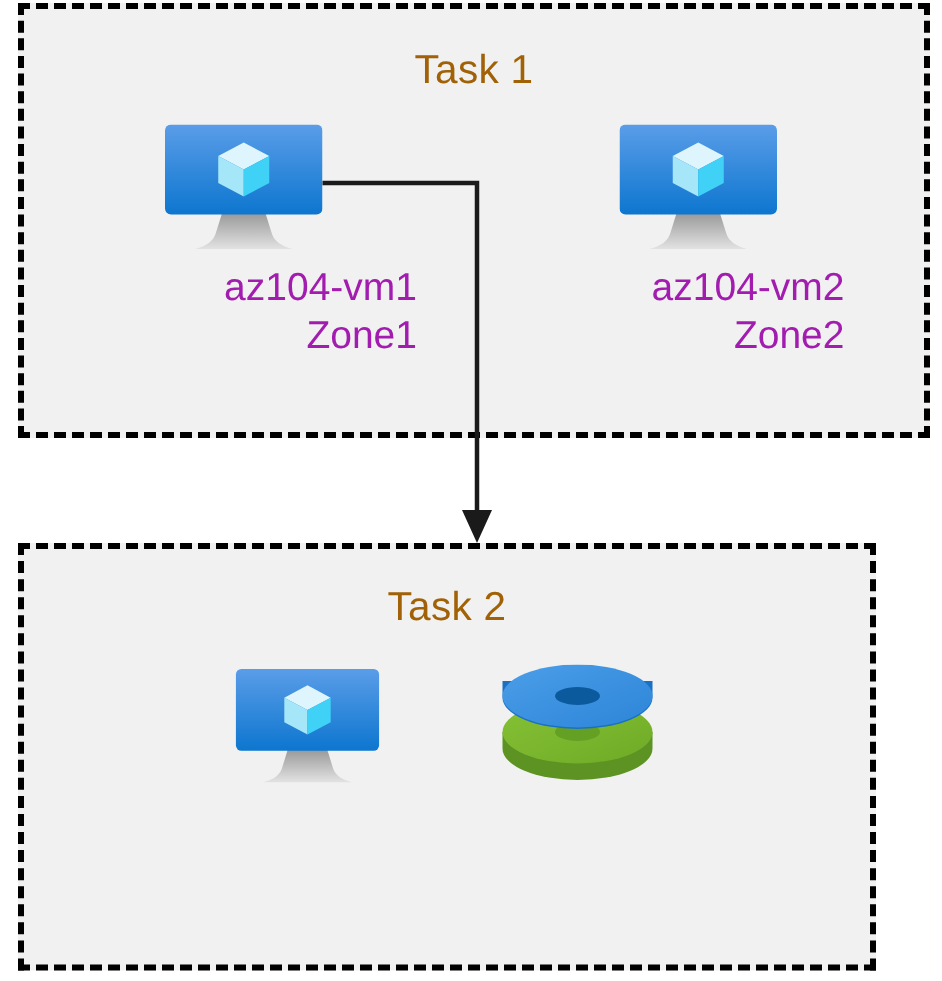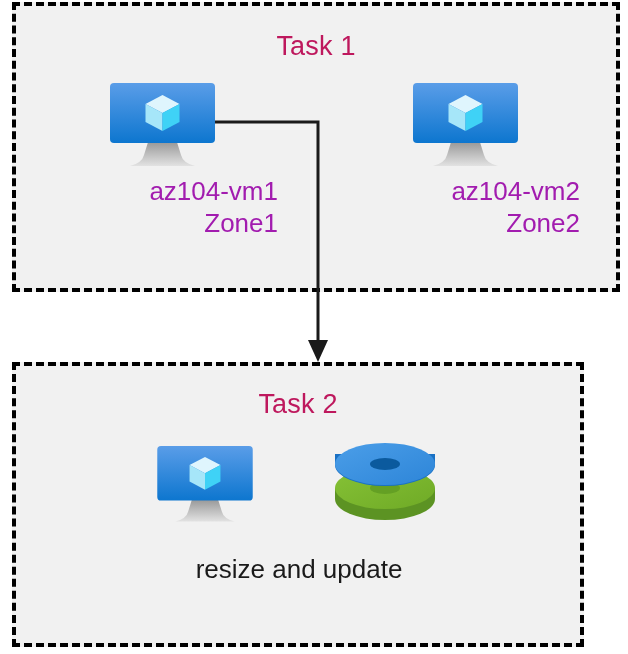--- a/index.html
+++ b/index.html
@@ -21,38 +21,38 @@
     border: 4px dashed #000000;
     box-sizing: border-box;
   }
   #task1-box { left: 12px; top: 2px;   width: 608px; height: 290px; }
   #task2-box { left: 12px; top: 362px; width: 572px; height: 285px; }
 
   .task-title {
     position: absolute;
     width: 100%;
     text-align: center;
-    color: #be185d;
+    color: #a16207;
     font-size: 27px;
     line-height: 32px;
     letter-spacing: 0.2px;
   }
   #task1-title { top: 24px; }
   #task2-title { top: 22px; }
 
   .node-label {
     position: absolute;
     text-align: right;
     color: #a21caf;
     font-size: 26px;
     line-height: 32px;
     white-space: pre-line;
   }
   #vm1-label { left: 48px;  top: 175px; width: 230px; }
-  #vm2-label { left: 350px; top: 175px; width: 230px; }
+  #vm2-label { left: 333px; top: 175px; width: 230px; }
   #task2-label {
     left: 64px; top: 553px; width: 470px;
     text-align: center; color: #1a1a1a; font-size: 26px; line-height: 32px;
     position: absolute;
   }
 
   .vm-icon { position: absolute; }
   #vm1-icon { left: 110px; top: 83px; }
   #vm2-icon { left: 413px; top: 83px; }
   #vm3-icon { left: 155px; top: 446px; }
@@ -164,20 +164,19 @@
       <path d="M2 56 a50 21 0 0 0 100 0 v-11 h-100 z" fill="#5c9323"></path>
       <ellipse cx="52" cy="45" rx="50" ry="21" fill="url(#greenTop)"></ellipse>
       <ellipse cx="52" cy="45" rx="15" ry="6" fill="#64a024"></ellipse>
 
       <path d="M2 22 a50 21 0 0 0 100 0 v-11 h-100 z" fill="#1a71c4"></path>
       <ellipse cx="52" cy="21" rx="50" ry="21" fill="url(#blueTop)"></ellipse>
       <ellipse cx="52" cy="21" rx="15" ry="6" fill="#0b5a9e"></ellipse>
     </svg>
   </div>
 
-  <div id="task2-label">resize and update</div>
 
   <svg class="connector" xmlns="http://www.w3.org/2000/svg">
     <path d="M215 122 H318 V344" fill="none" stroke="#1a1a1a" stroke-width="3"></path>
     <polygon points="318,362 308,340 328,340" fill="#1a1a1a"></polygon>
   </svg>
 
 </div>
 
 </body></html>

